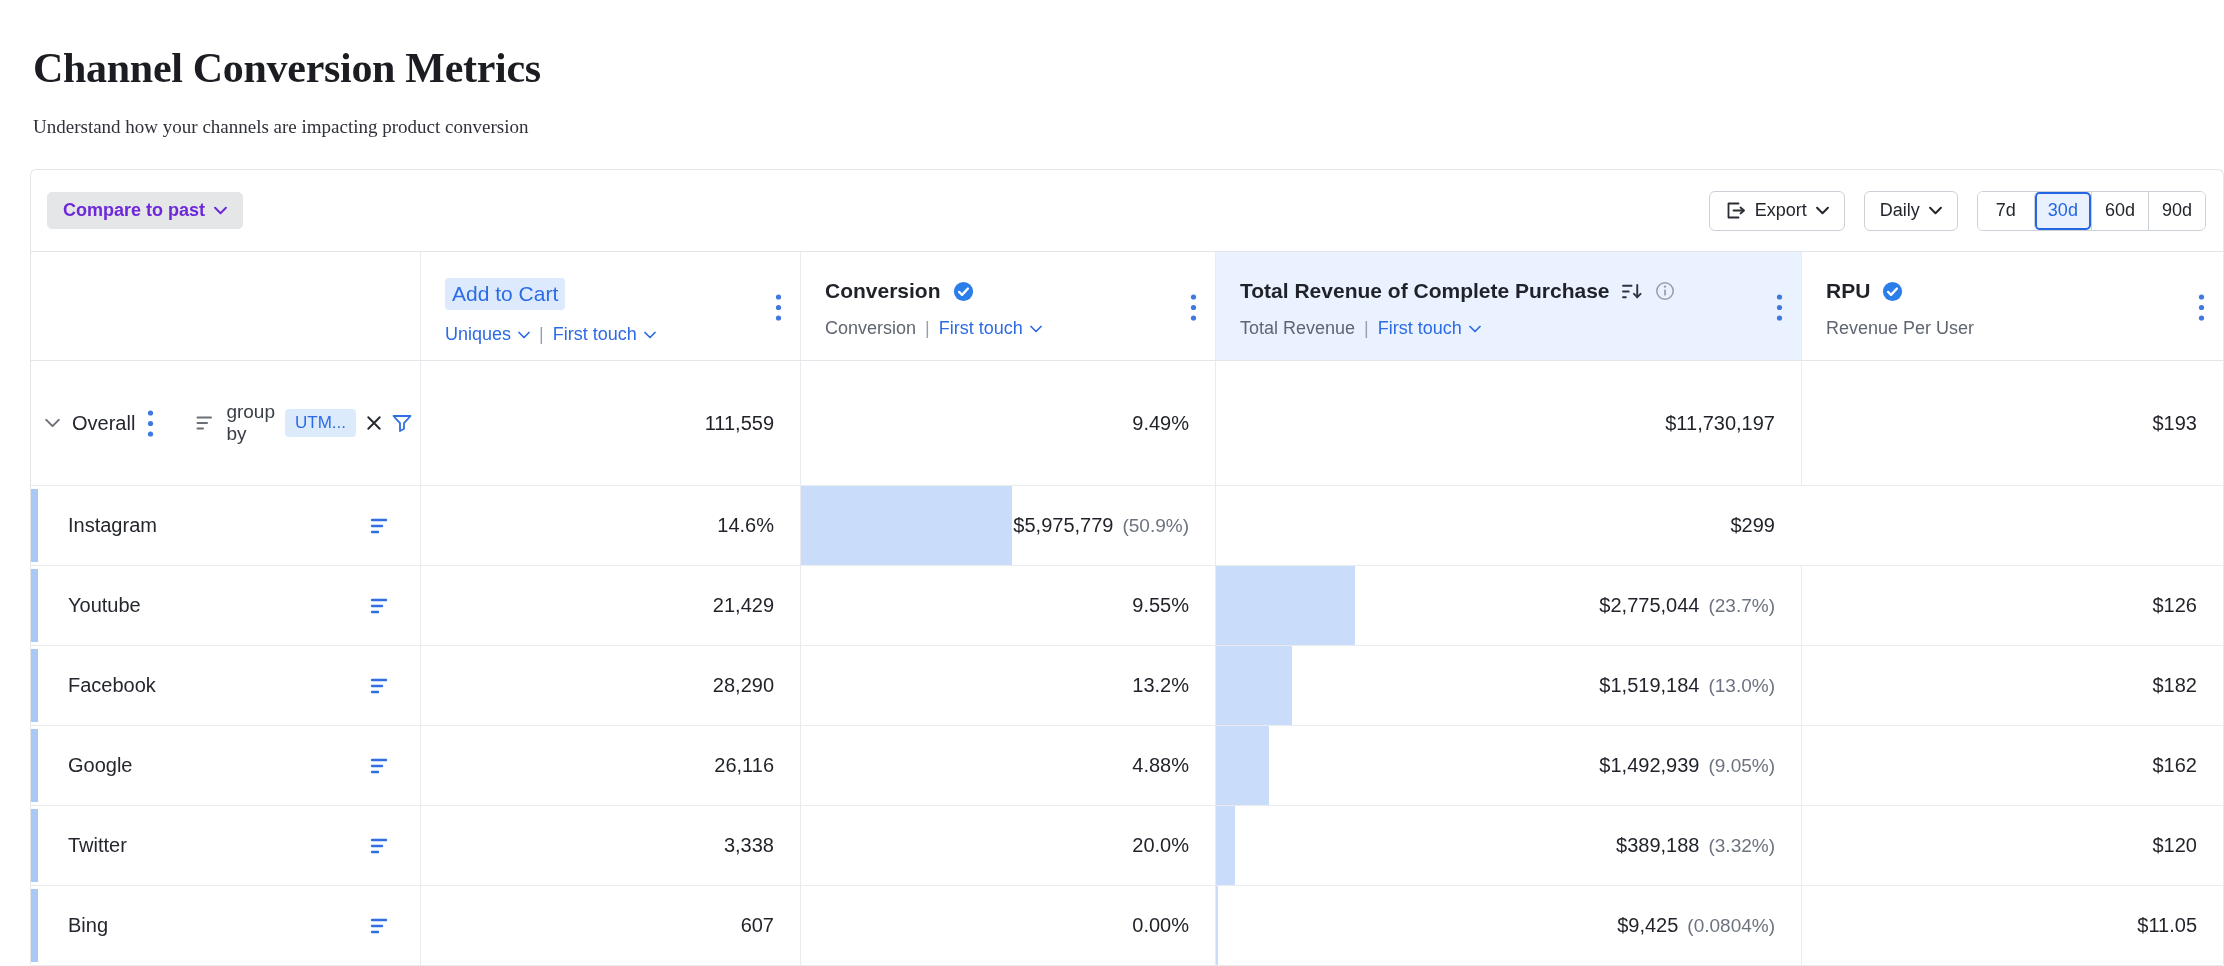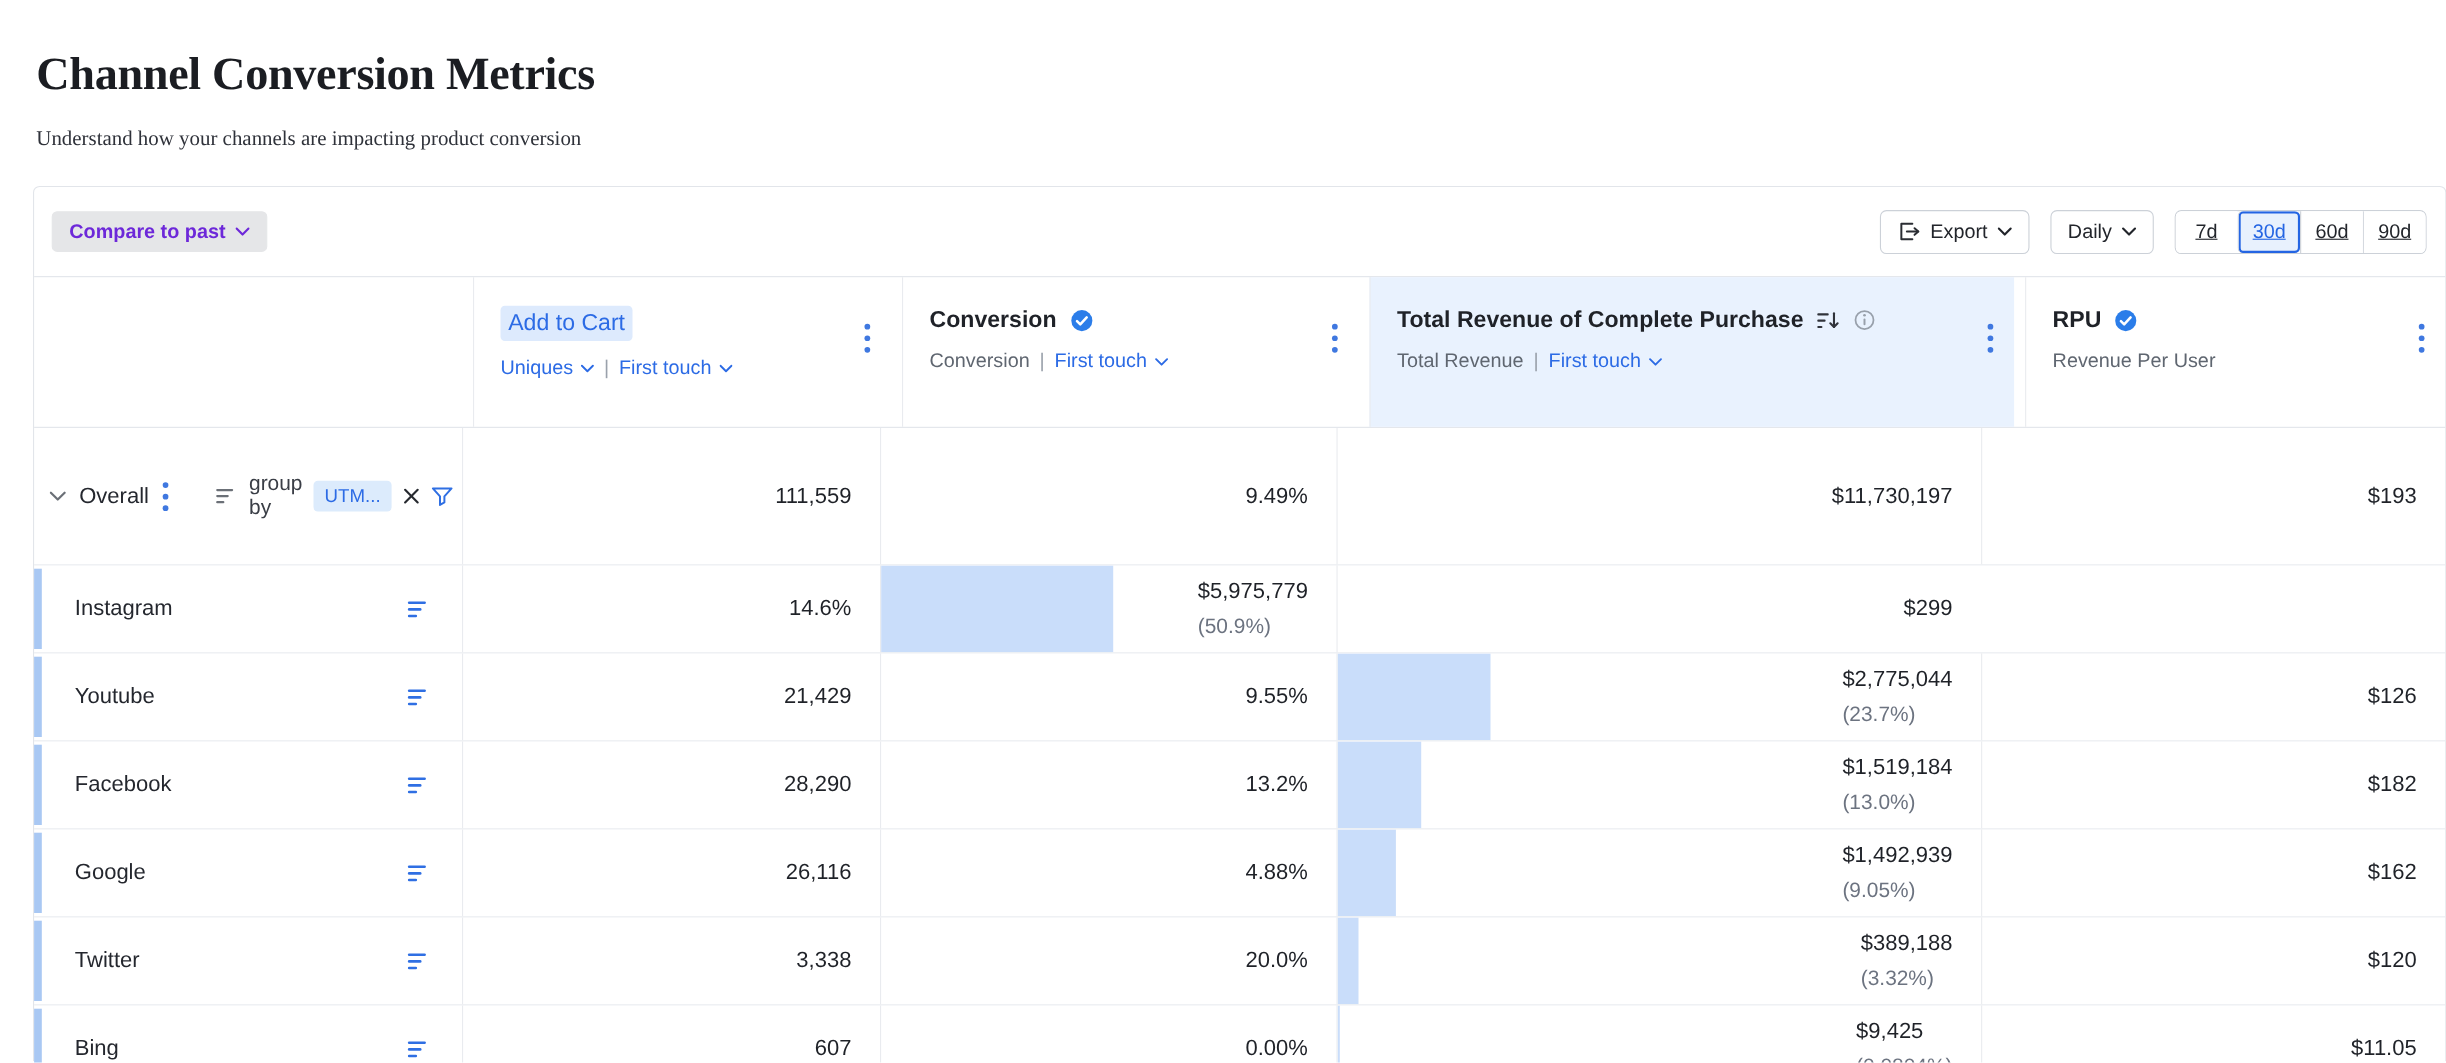--- a/index.html
+++ b/index.html
@@ -29,32 +29,32 @@
 
   
   .toolbar{height:81px;display:flex;align-items:center;justify-content:space-between;padding:0 17px 0 16px;}
   .btn{display:inline-flex;align-items:center;gap:9px;height:40px;padding:0 15px;
     border:1px solid #ccd1d8;border-radius:6px;background:#fff;font-size:18px;color:var(--text);
     font-family:inherit;cursor:pointer;white-space:nowrap;}
   .btn-disabled{background:#e5e6e8;border-color:#e5e6e8;color:#6d28d9;height:37px;border-radius:5px;font-weight:700;}
   .toolbar-right{display:flex;align-items:center;gap:19px;}
   .segmented{display:flex;height:40px;border:1px solid #ccd1d8;border-radius:6px;background:#fff;}
   .seg-btn{min-width:56px;padding:0 13px;font-size:18px;background:#fff;border:none;
-    border-left:1px solid #ccd1d8;color:var(--text);font-family:inherit;cursor:pointer;text-decoration:underline;}
+    border-left:1px solid #ccd1d8;color:var(--text);font-family:inherit;cursor:pointer;}
   .seg-btn:first-child{border-left:none;border-radius:5px 0 0 5px;}
   .seg-btn:last-child{border-radius:0 5px 5px 0;}
   .seg-btn.active{background:#e8f1fd;color:var(--selected-range-blue);
     box-shadow:inset 0 0 0 2px var(--selected-range-blue);border-radius:5px;}
 
   
   .grid{display:grid;grid-template-columns:389px 380px 415px 586px 1fr;}
   .cell{min-width:0;}
   .cell + .cell{border-left:1px solid var(--border-light);}
 
-  .thead{height:138px;border-top:1px solid var(--border);border-bottom:1px solid var(--border);gap:10px;}
+  .thead{height:110px;border-top:1px solid var(--border);border-bottom:1px solid var(--border);}
   .th{position:relative;padding:26px 56px 0 24px;}
   .th-hl{background:var(--column-highlight);}
   .th-top{display:flex;align-items:center;gap:11px;font-size:21px;line-height:26px;}
   .th-title{font-weight:700;color:#1f2228;white-space:nowrap;overflow:hidden;text-overflow:ellipsis;}
   .th-title.link-hl{font-weight:400;color:var(--accent);background:#ddeafd;padding:3px 7px;border-radius:4px;}
   .th-sub{margin-top:14px;display:flex;align-items:center;gap:9px;font-size:18px;color:var(--text2);white-space:nowrap;}
   .dd{display:inline-flex;align-items:center;gap:7px;color:var(--accent);cursor:pointer;}
   .sep{color:var(--text3);}
   .kebab{position:absolute;right:18px;top:41px;display:flex;cursor:pointer;}
   .hdr-ic{display:inline-flex;flex:none;}
@@ -64,21 +64,21 @@
   .row-overall{height:125px;}
   .td{display:flex;align-items:center;}
   .td-num{justify-content:flex-end;padding-right:26px;font-size:20px;color:#1f2228;}
   .td-label{position:relative;padding-left:37px;padding-right:28px;}
   .trow:not(.row-overall) .td-label::before{content:"";position:absolute;left:0;top:3px;bottom:3px;width:7px;background:var(--row-accent);}
   .row-label{font-size:20px;color:#24272e;}
   .ml-auto{margin-left:auto;}
 
   .td-revenue{position:relative;overflow:hidden;}
   .bar{position:absolute;left:0;top:0;bottom:0;background:var(--bar-fill);}
-  .rev-text{position:relative;display:flex;align-items:flex-start;gap:9px;z-index:1;flex-direction:column;}
+  .rev-text{position:relative;display:flex;align-items:flex-end;gap:9px;z-index:1;}
   .pct{color:#6c7380;font-size:19px;}
 
   .overall-cell{flex-direction:row;align-items:stretch;justify-content:center;gap:16px;padding:0 18px 0 24px;}
   .ov-line1{display:flex;align-items:center;gap:12px;font-size:20px;color:#24272e;}
   .ov-line2{display:flex;align-items:center;gap:10px;font-size:19px;color:#3a3e46;padding-left:26px;}
   .chip{background:var(--chip-bg);color:var(--accent);font-size:17px;padding:4px 10px;border-radius:4px;cursor:pointer;white-space:nowrap;}
   .icon-btn{display:inline-flex;cursor:pointer;}
 </style>
 </head>
 <body>

